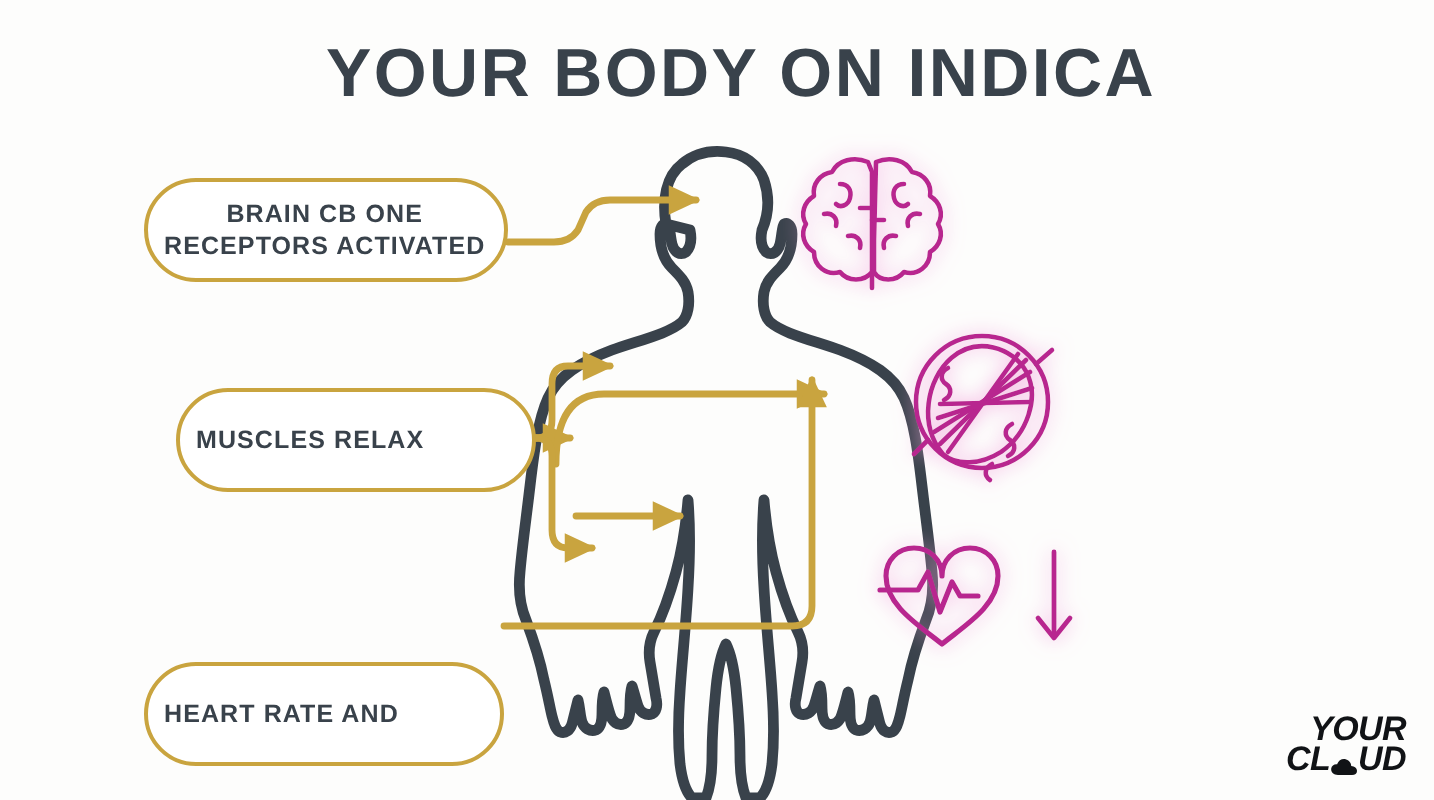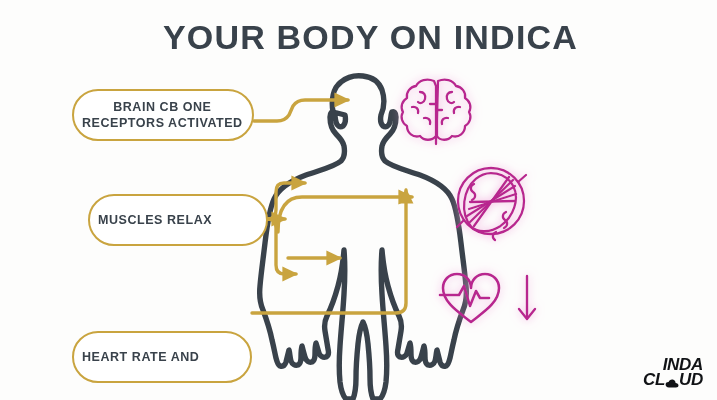--- a/index.html
+++ b/index.html
@@ -258,21 +258,21 @@
     </span>
   </div>
 
   <div class="callout" id="callout-heart">
     <span>
       <span>HEART RATE AND</span><br>
     </span>
   </div>
 
   <div class="logo">
-    <div>INDA</div>
+    <div>YOUR</div>
     <div class="l2">
       <span>CL</span>
       <span class="cloudglyph">
         <svg viewBox="0 0 28 20" width="14" height="11" aria-hidden="true">
           <path d="M8,18 C3.5,18 0.8,15 1.2,11.6 C1.6,8.6 4.3,6.8 7.2,7.2
                    C8.3,3.6 11.8,1.4 15.6,2.2 C19,2.9 21.2,5.8 21.2,9
                    C24.6,9.1 27,11.2 27,14 C27,16.4 25,18 22,18 Z" fill="#111316"></path>
         </svg>
       </span>
       <span>UD</span>

